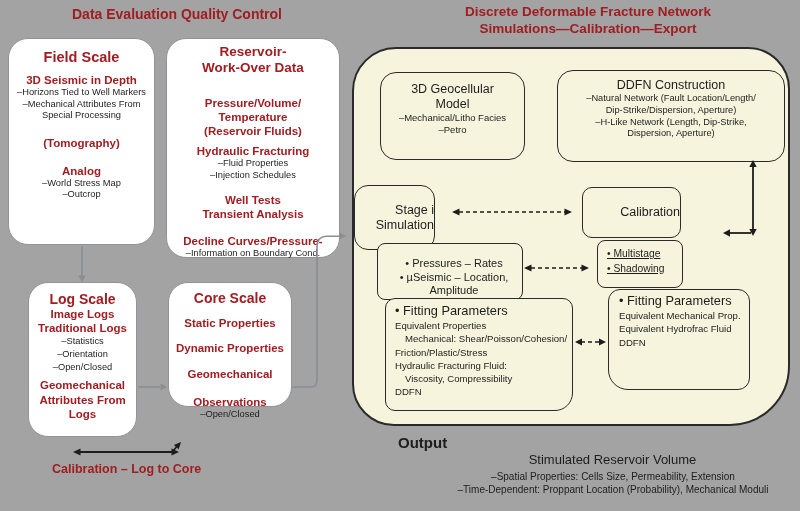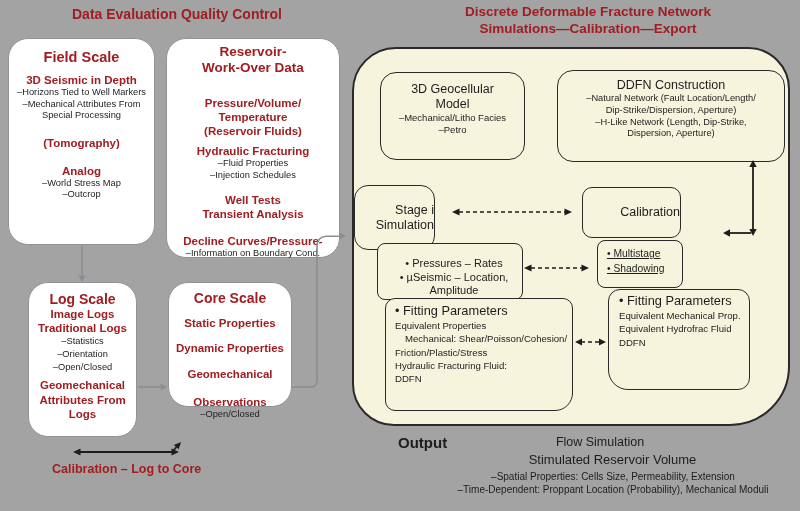--- a/index.html
+++ b/index.html
@@ -141,32 +141,32 @@
     <div class="bk-li2">• Multistage</div>
     <div class="bk-li2">• Shadowing</div>
   </div>
 
   <div class="abs bbox" style="left:385px; top:298px; width:188px; height:113px; border-radius:10px 10px 18px 10px; padding:4px 0 0 9px; z-index:4;">
     <div class="bk-hb" style="text-align:left;">• Fitting Parameters</div>
     <div class="fit-li">Equivalent Properties</div>
     <div class="fit-li ind">Mechanical: Shear/Poisson/Cohesion/</div>
     <div class="fit-li">Friction/Plastic/Stress</div>
     <div class="fit-li">Hydraulic Fracturing Fluid:</div>
+    <div class="fit-li ind">Viscosity, Compressibility</div>
     <div class="fit-li">DDFN</div>
   </div>
 
   <div class="abs bbox" style="left:608px; top:289px; width:142px; height:101px; border-radius:12px 12px 12px 20px; padding:3px 0 0 10px; z-index:4;">
     <div class="bk-hb" style="text-align:left;">• Fitting Parameters</div>
     <div class="fit-li">Equivalent Mechanical Prop.</div>
     <div class="fit-li">Equivalent Hydrofrac Fluid</div>
     <div class="fit-li">DDFN</div>
   </div>
 
   <div class="abs" style="left:398px; top:434px; font-size:15px; font-weight:bold; color:#1d1d1d;">Output</div>
-  <div class="abs ctr" style="left:480px; top:435px; width:240px; font-size:12.5px; color:#1d1d1d;">Flow Simulation</div>
   <div class="abs ctr" style="left:430px; top:452px; width:365px; font-size:13px; color:#1d1d1d;">Stimulated Reservoir Volume</div>
   <div class="abs ctr" style="left:413px; top:470px; width:400px; font-size:10px; line-height:13px; color:#1d1d1d;">
     <div>–Spatial Properties: Cells Size, Permeability, Extension</div>
     <div>–Time-Dependent: Proppant Location (Probability), Mechanical Moduli</div>
   </div>
 
   <svg class="overlay" width="800" height="511" viewBox="0 0 800 511">
 
     <g stroke="#8a8e92" fill="#8a8e92">
       <line x1="82" y1="246" x2="82" y2="276" stroke-width="1.6"></line>

